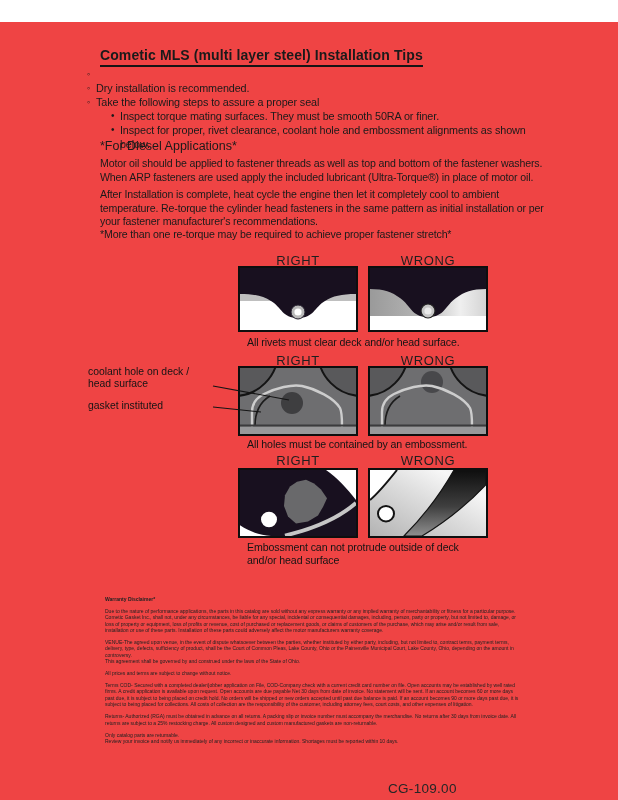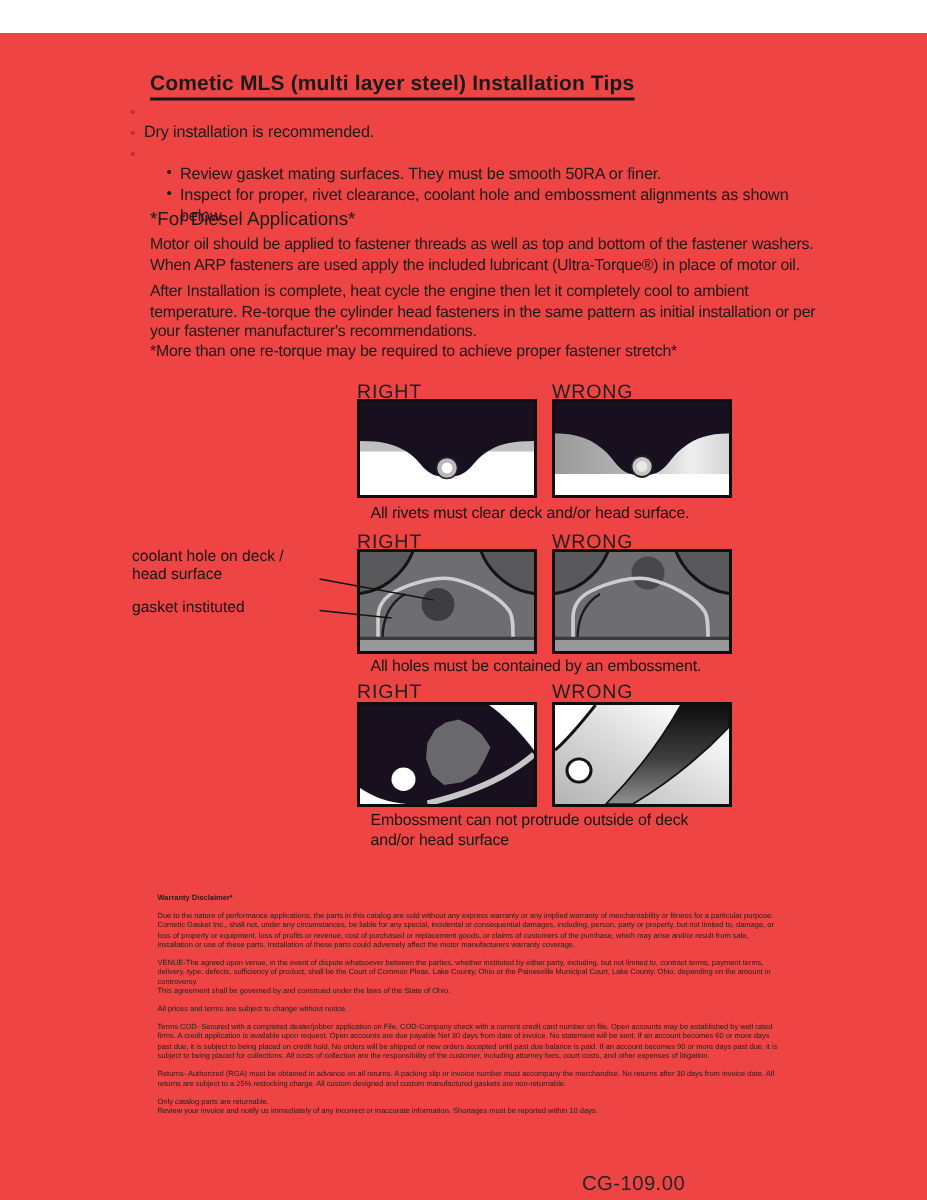--- a/index.html
+++ b/index.html
@@ -19,21 +19,21 @@
 
   
   .diesel-h{position:absolute;left:100px;top:117px;font-size:12.5px;font-weight:normal;}
   .para{position:absolute;left:100px;width:447px;font-size:10.6px;line-height:13.6px;letter-spacing:-0.15px;}
   .p1{top:135px;}
   .p2{top:166px;}
   .note{top:206px;}
 
   
   .diagrams{position:absolute;left:0;top:228px;width:618px;height:318px;}
-  .dg-label{position:absolute;width:120px;font-size:13px;color:#1f1f1f;letter-spacing:0.6px;}
+  .dg-label{position:absolute;width:120px;text-align:center;font-size:13px;color:#1f1f1f;letter-spacing:0.6px;}
   .dg-box{position:absolute;width:120px;box-sizing:border-box;border:2px solid #0e0e0e;background:#fff;}
   .dg-box svg{display:block;width:100%;height:100%;}
   .h66{height:66px;} .h70{height:70px;}
   .caption{position:absolute;left:247px;font-size:10.6px;color:#141414;letter-spacing:-0.1px;line-height:12.5px;}
   .annot{position:absolute;text-align:left;font-size:10.4px;line-height:11.5px;color:#141414;}
   .annot.coolant{left:88px;top:116px;width:124px;}
   .annot.emboss{left:88px;top:150px;width:124px;}
   .leader-svg{position:absolute;left:0;top:0;width:618px;height:318px;pointer-events:none;}
 
   
@@ -55,24 +55,25 @@
   <div class="bullets">
     <div class="b-row">
       <span class="glyph">◦</span>
     </div>
     <div class="b-row">
       <span class="glyph">◦</span>
       <span>Dry installation is recommended.</span>
     </div>
     <div class="b-row">
       <span class="glyph">◦</span>
+      <span>Take the following steps to assure a proper seal</span>
     </div>
     <div class="b-row sub">
       <span class="glyph">•</span>
-      <span>Review gasket mating surfaces.  They must be smooth 50RA or finer.</span>
+      <span>Inspect torque mating surfaces.  They must be smooth 50RA or finer.</span>
     </div>
     <div class="b-row sub">
       <span class="glyph">•</span>
       <span>Inspect for proper, rivet clearance, coolant hole and embossment alignments as shown below.</span>
     </div>
   </div>
 
   <div class="diesel-h">*For Diesel Applications*</div>
   <div class="para p2">After Installation is complete, heat cycle the engine then let it completely cool to ambient temperature. Re-torque the cylinder head fasteners in the same pattern as initial installation or per your fastener manufacturer's recommendations.</div>
   <div class="para p1">Motor oil should be applied to fastener threads as well as top and bottom of the fastener washers. When ARP fasteners are used apply the included lubricant (Ultra-Torque®) in place of motor oil.</div>

